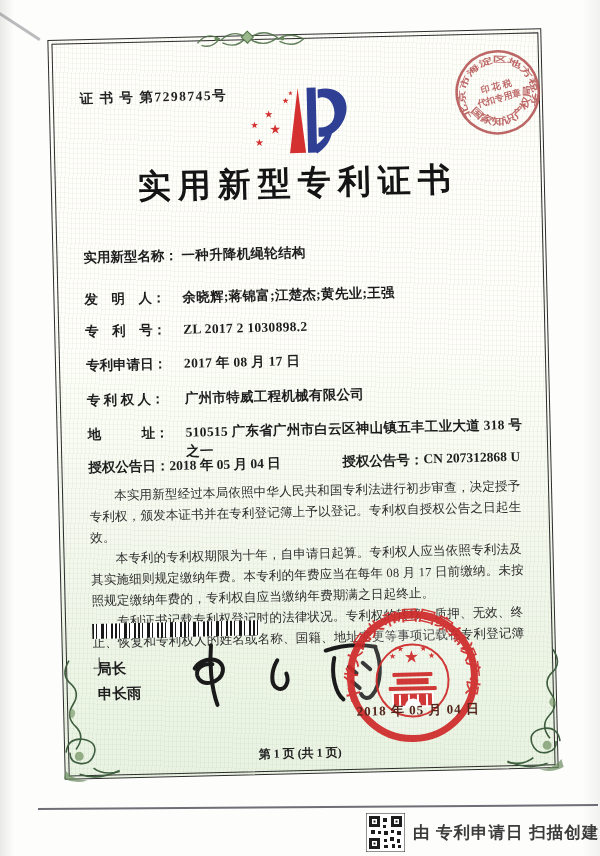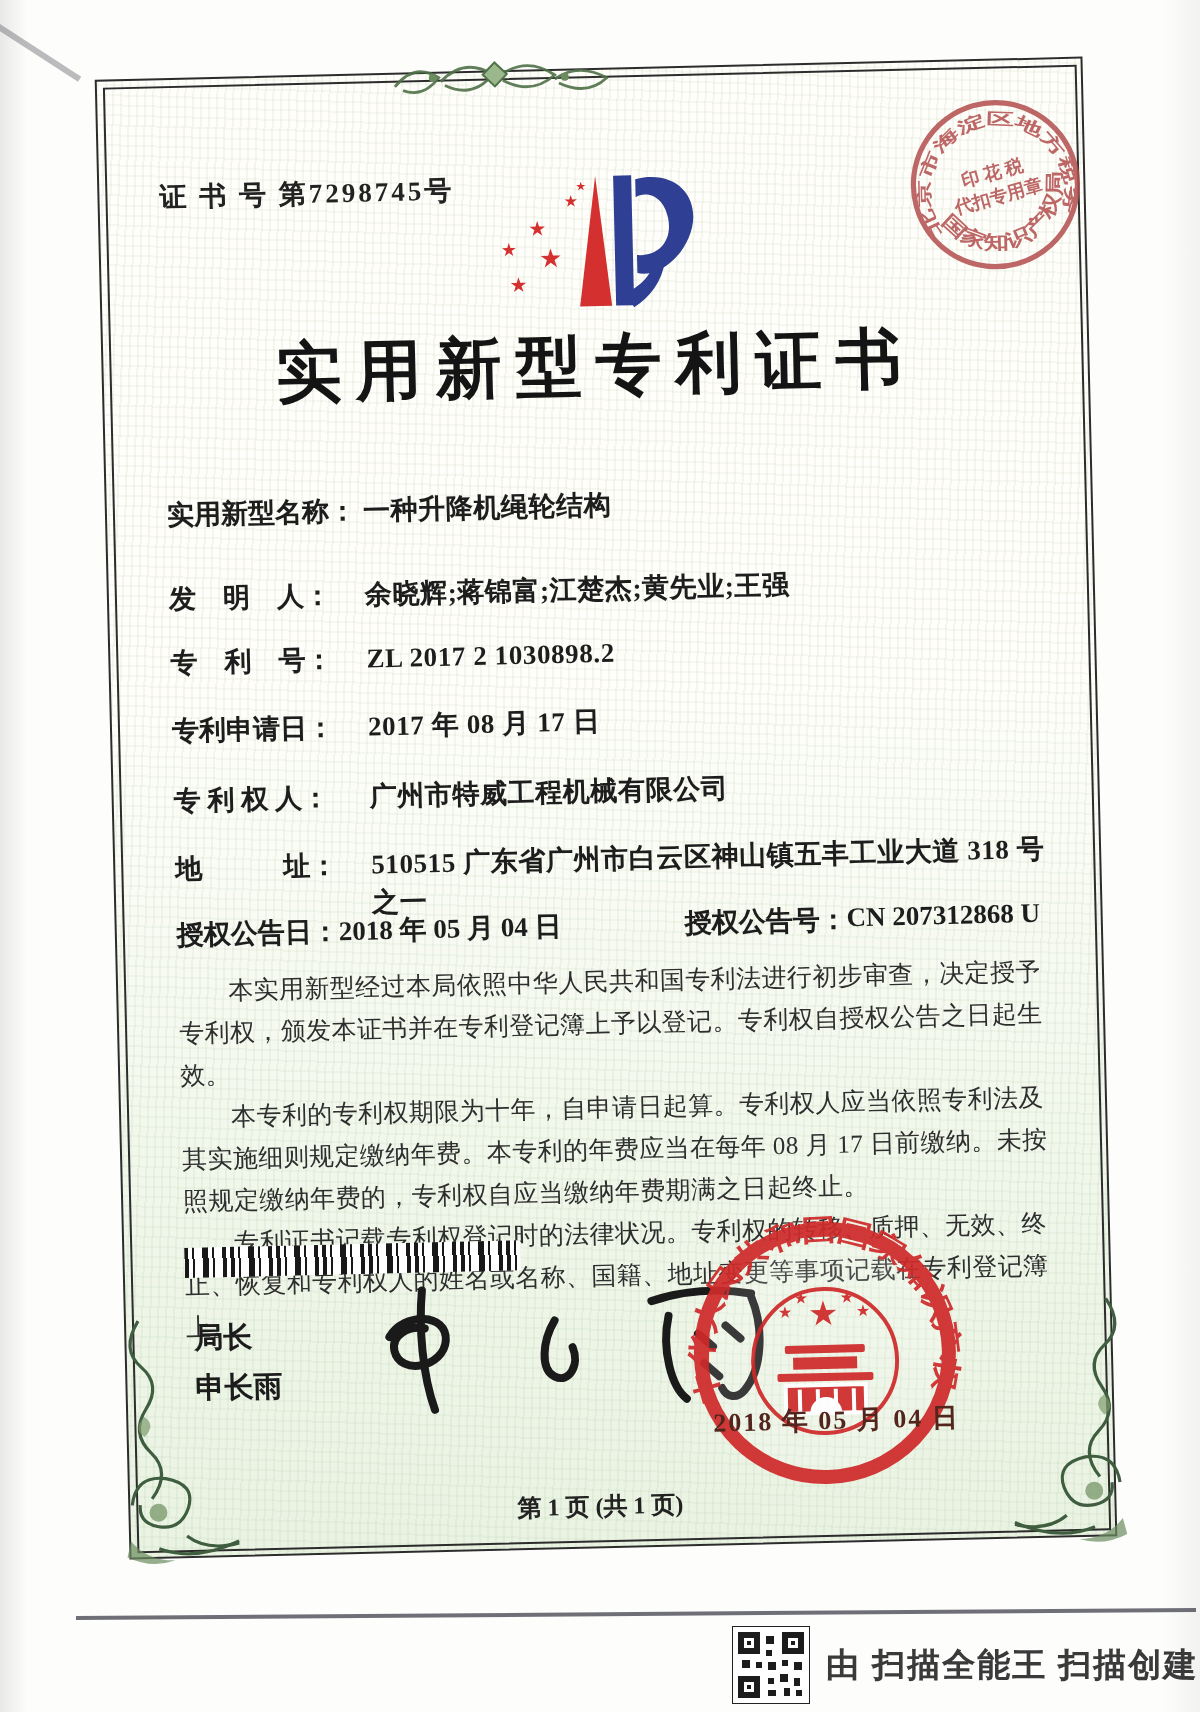--- a/index.html
+++ b/index.html
@@ -268,15 +268,15 @@
         <rect x="6" y="6" width="5" height="5"></rect>
           <rect x="28" y="6" width="5" height="5"></rect>
           <rect x="6" y="28" width="5" height="5"></rect>
       </g>
       <g fill="#1c1c1c">
         <rect x="7.5" y="7.5" width="2" height="2"></rect>
           <rect x="29.5" y="7.5" width="2" height="2"></rect>
           <rect x="7.5" y="29.5" width="2" height="2"></rect>
       </g>
     </svg>
-    <span class="scan-footer-text">由 扫描全能王 扫描创建</span>
+    <span class="scan-footer-text">由 专利申请日 扫描创建</span>
   </div>
 </div>
 
 </body></html>

